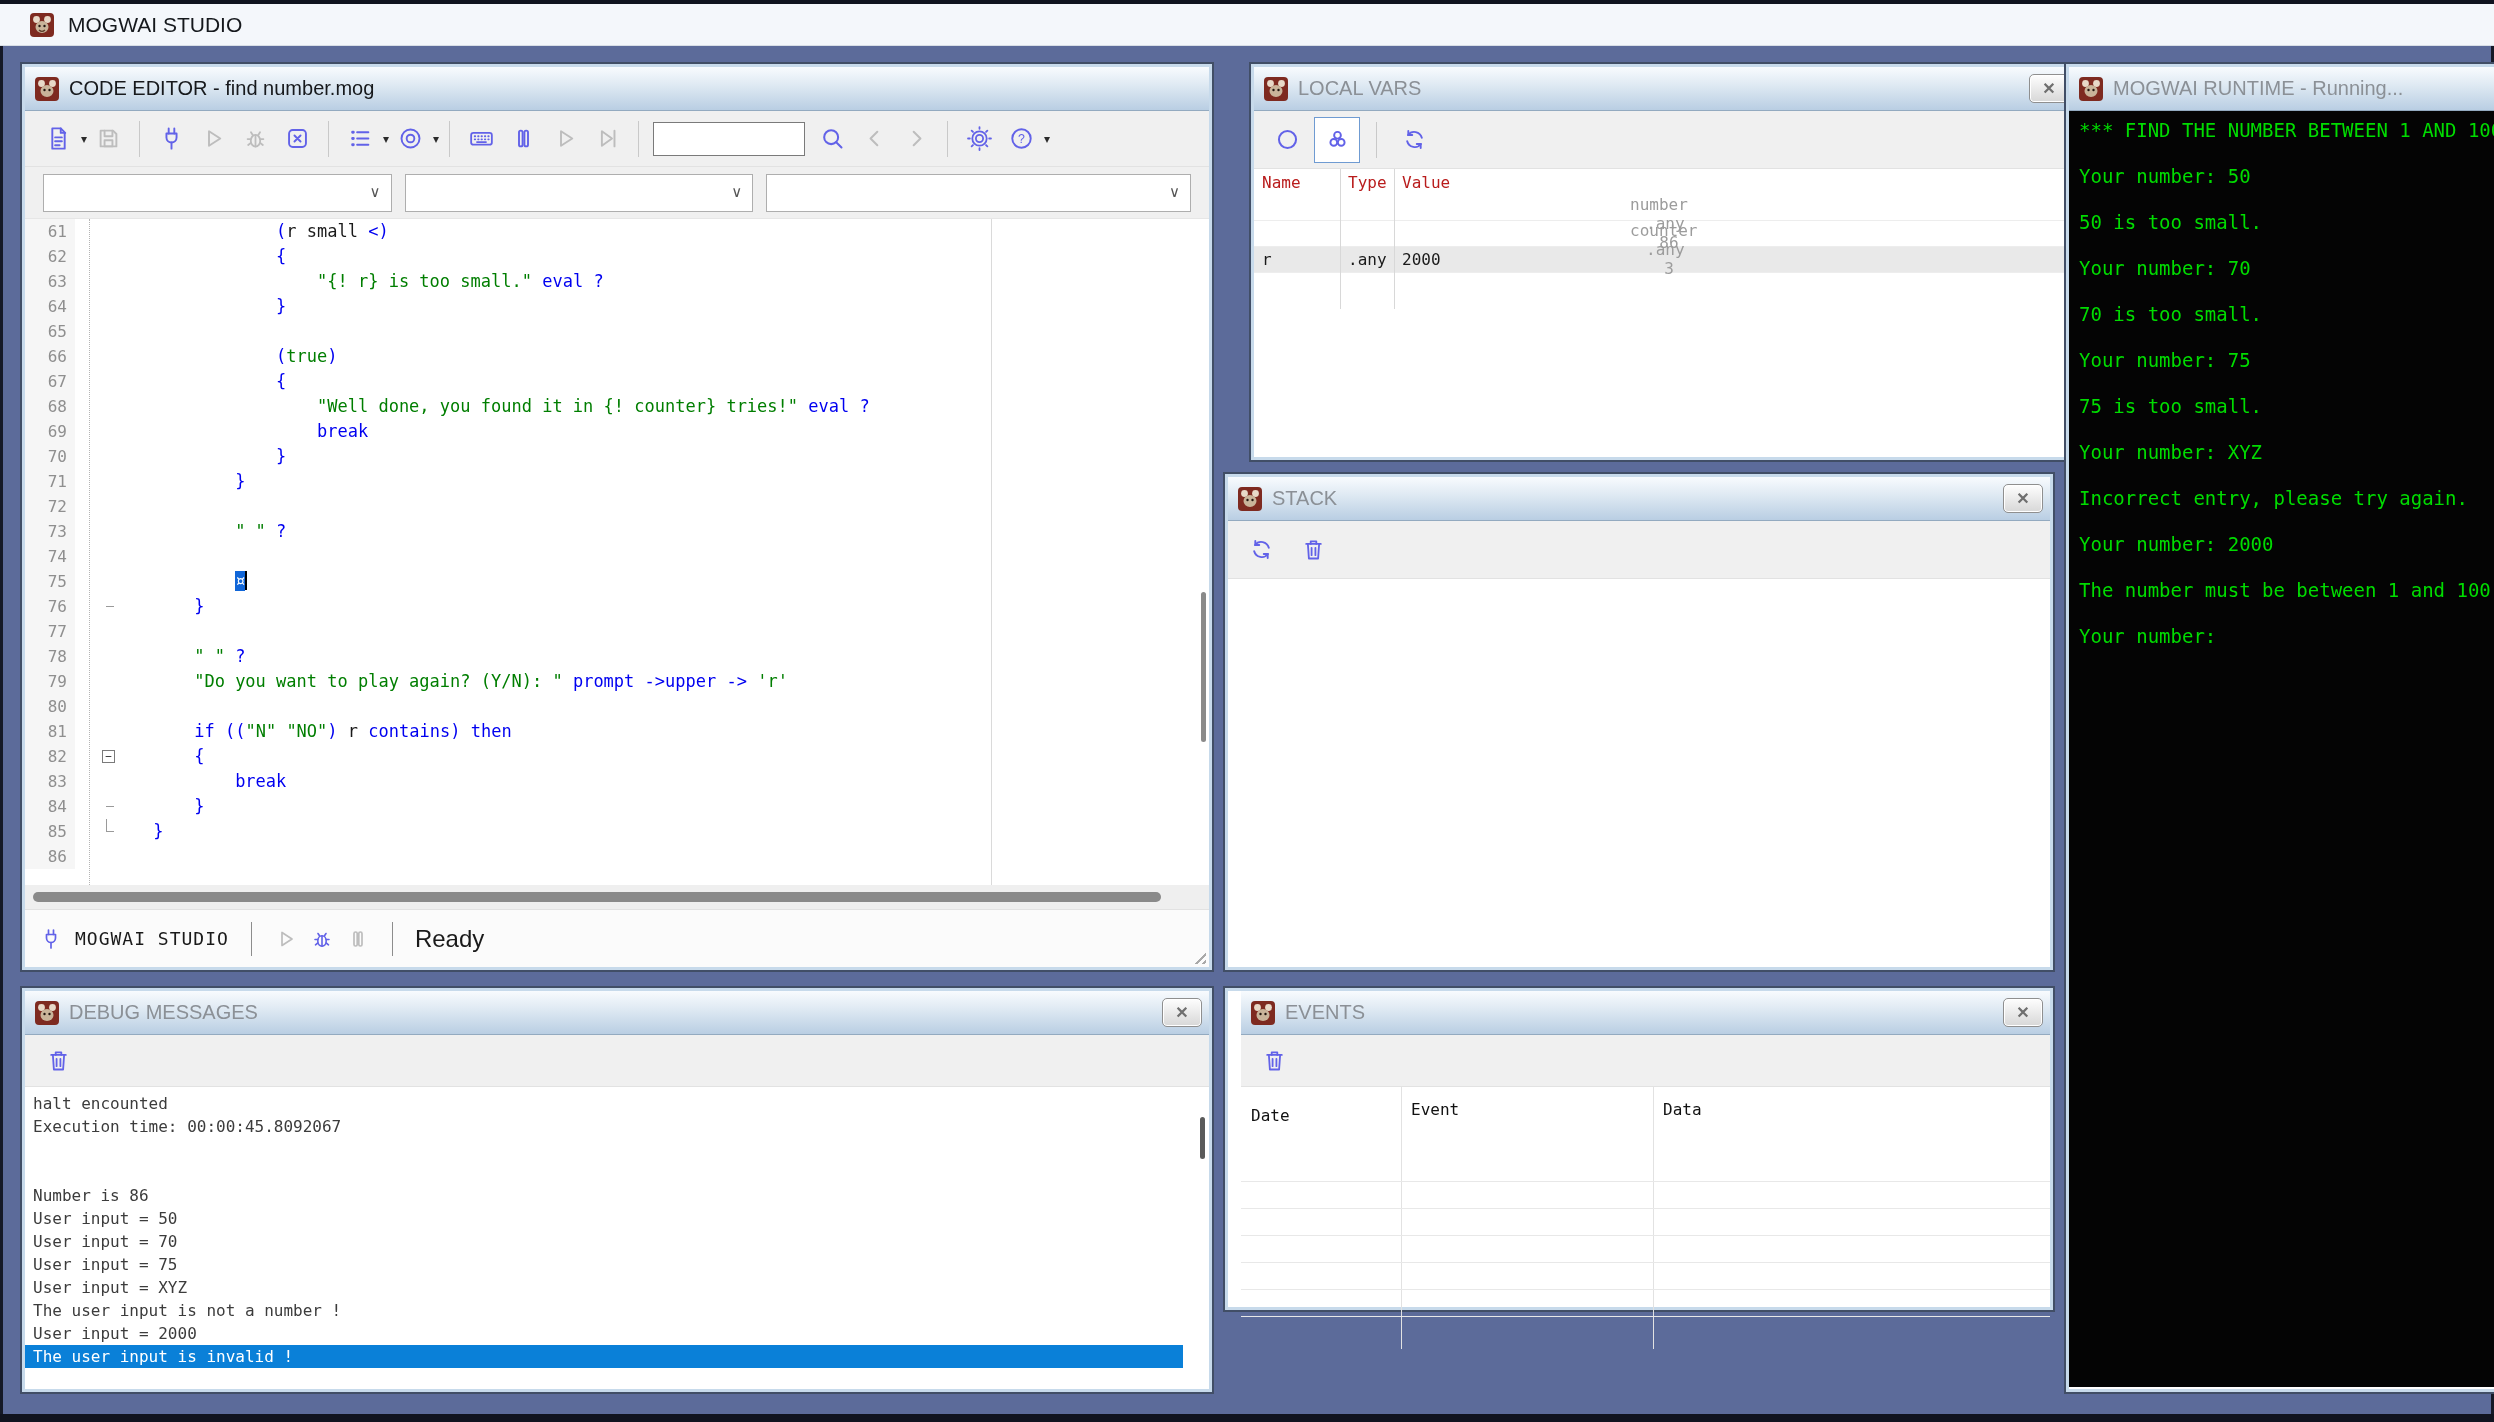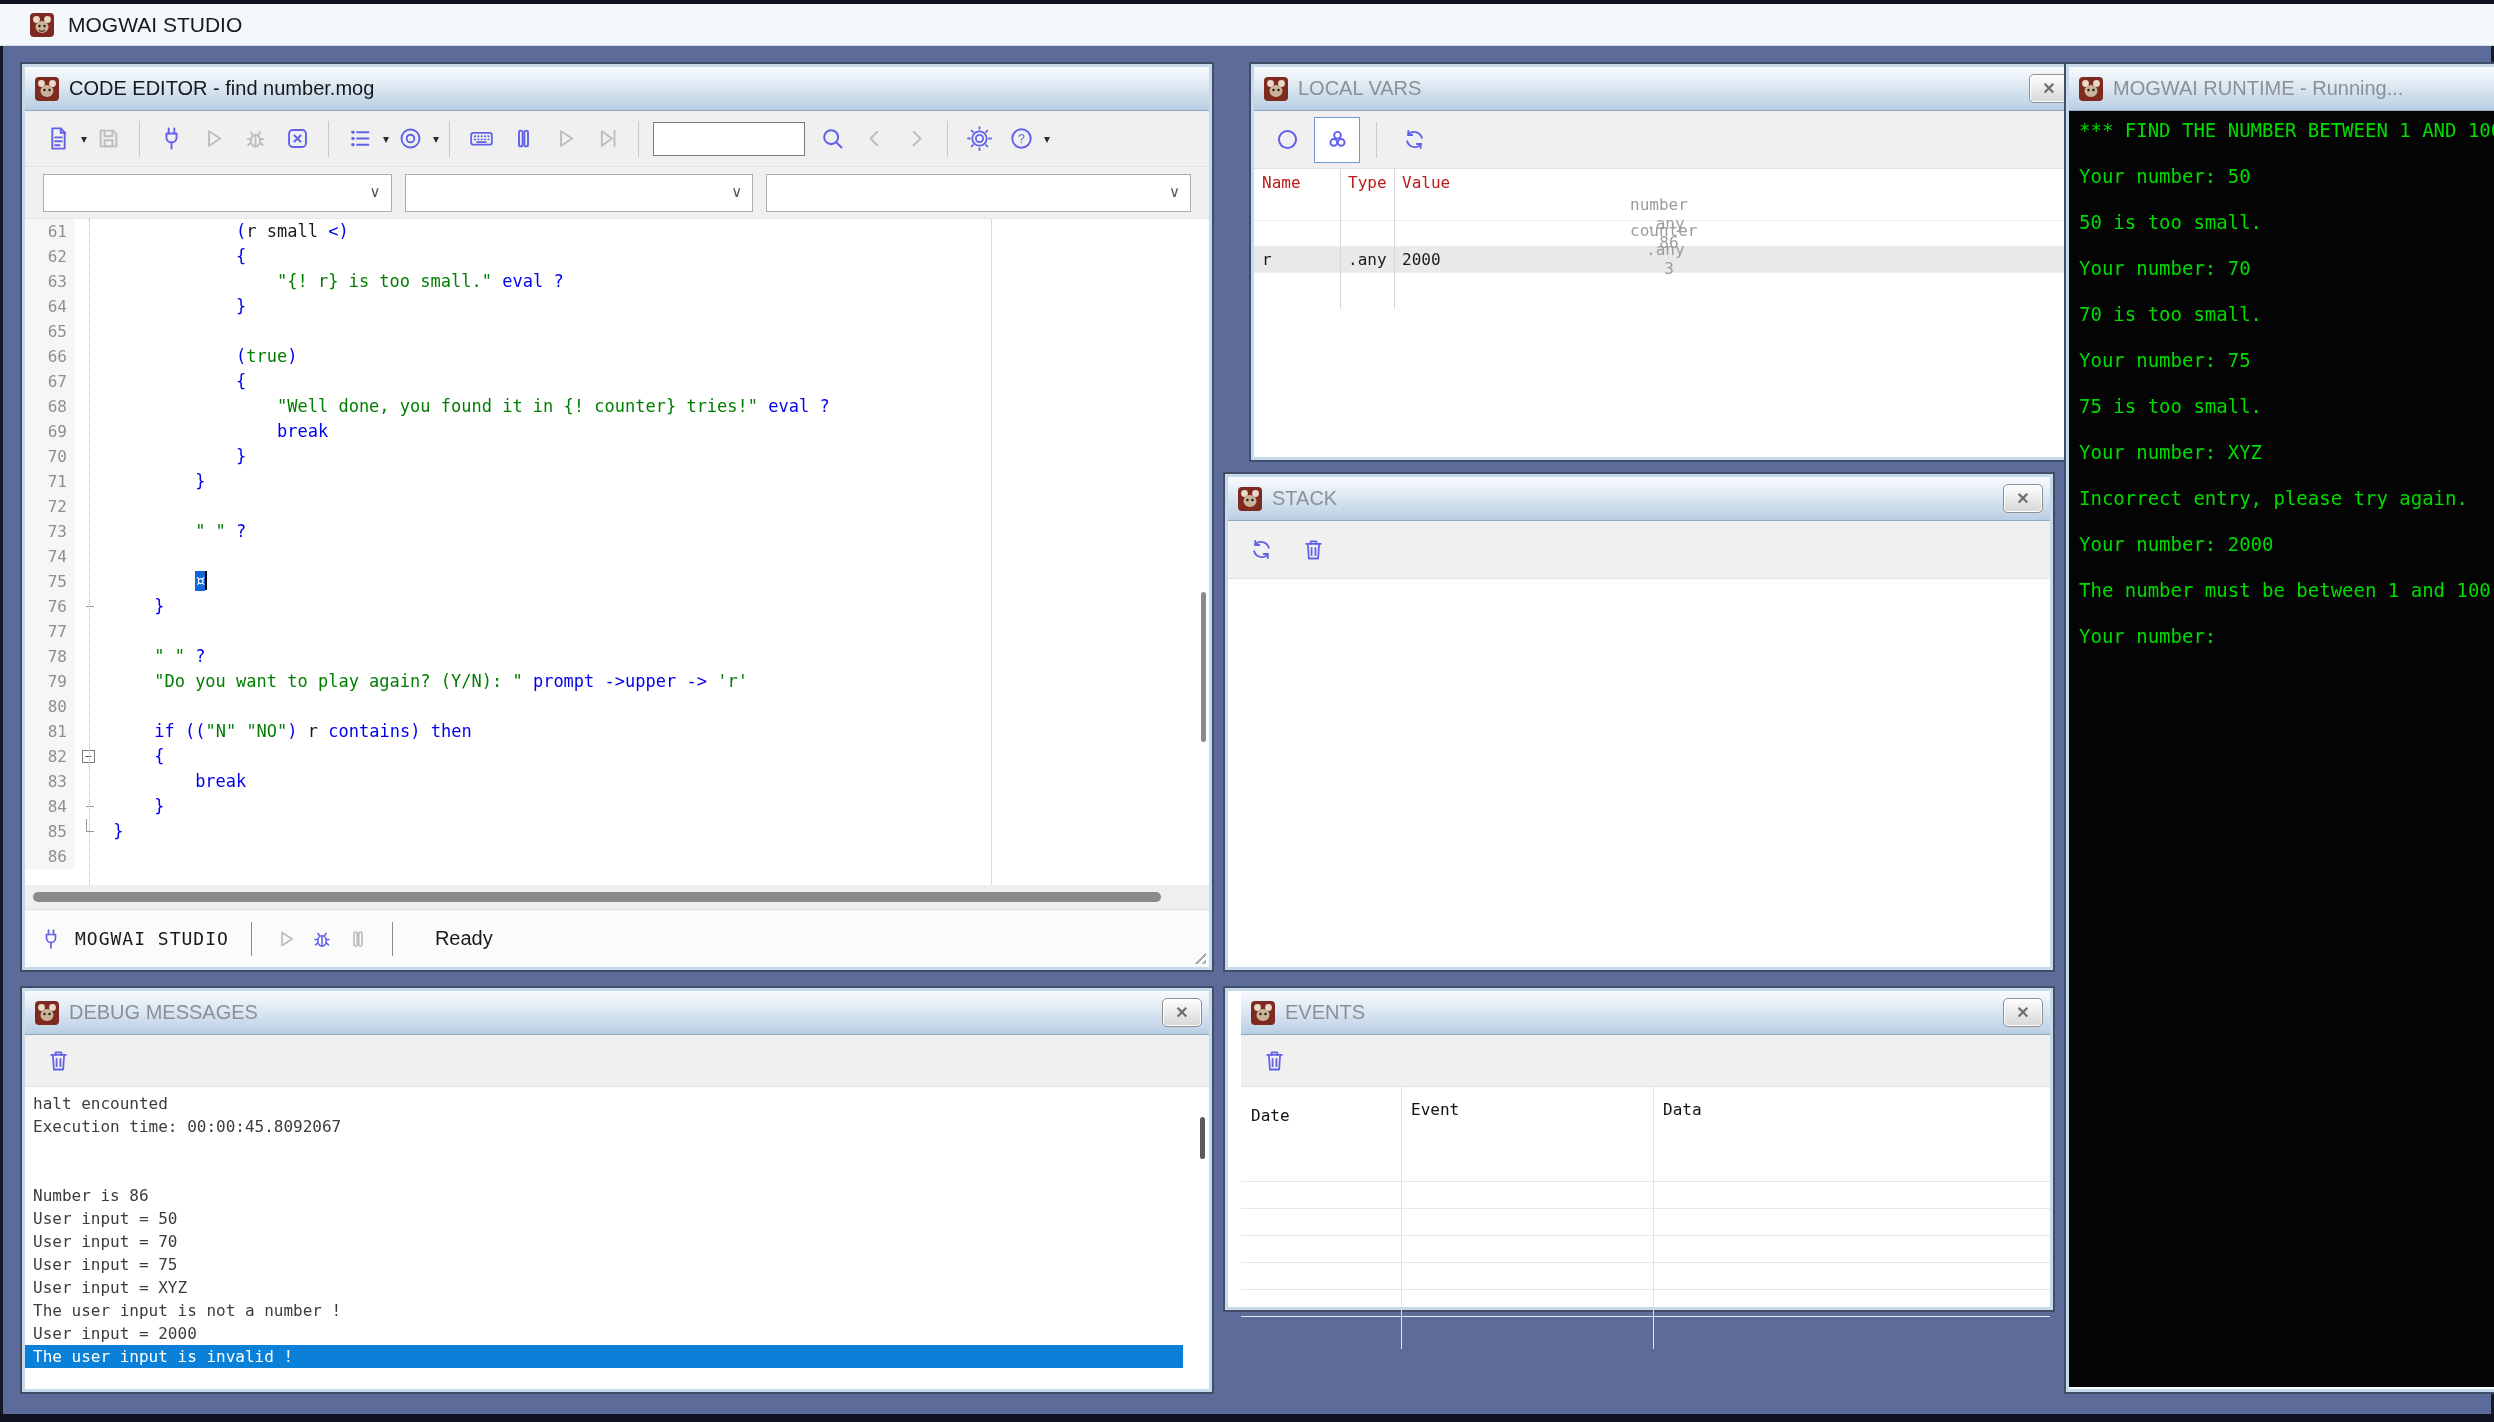--- a/index.html
+++ b/index.html
@@ -45,21 +45,21 @@
   .searchbox { width:152px; height:34px; border:1px solid #7a7a7a; background:#fff;
                font-size:16px; padding:0 6px; outline:none; margin:0 6px 0 4px; }
   .combos { height:52px; background:#f0f0f0; display:flex; align-items:center; gap:13px; padding:0 18px;
             border-bottom:1px solid #e6e6e6; }
   .combo { flex:1; height:38px; background:#fff; border:1px solid #aeaeae; position:relative; }
   .combo.wide { flex:1.22; }
   .combo .chv { position:absolute; right:10px; top:8px; color:#555; font-size:15px; }
 
   .codearea { position:relative; height:666px; background:#fff; overflow:hidden;
               font-family:"DejaVu Sans Mono", monospace; font-size:17px; }
-  .crow { display:flex; height:25px; line-height:25px; }
+  .crow { display:flex; height:25px; line-height:25px;gap:20px; }
   .lno { width:50px; flex:none; text-align:right; padding-right:8px; color:#8f8f8f;
          background:#f6f6f6; font-size:16px; }
   .fold { width:28px; flex:none; position:relative; }
   .ctext { white-space:pre; flex:1; color:#1a1a1a; }
   .tk-b { color:#0000f0; } .tk-g { color:#007e00; } .tk-k { color:#1a1a1a; }
   .tk-sel { background:#1166d8; color:#fff; }
   .caretbar { display:inline-block; width:2px; height:19px; background:#000; vertical-align:-3px; }
   .dotline { position:absolute; left:64px; top:0; bottom:0; width:0;
              border-left:1px dotted #b4b4b4; }
   .wrapline { position:absolute; left:966px; top:0; bottom:0; width:1px; background:#dadada; }
@@ -68,21 +68,21 @@
               background:#fff; color:#333; font-size:11px; line-height:11px; text-align:center; }
   .fm-tick { position:absolute; left:11px; top:12px; width:8px; height:1px; background:#9a9a9a; }
   .fm-end { position:absolute; left:11px; top:0; width:8px; height:13px;
             border-left:1px solid #9a9a9a; border-bottom:1px solid #9a9a9a; }
   .hscroll { height:24px; background:#efefef; position:relative; }
   .hthumb { position:absolute; left:8px; top:7px; width:1128px; height:10px; background:#8a8a8a; border-radius:5px; }
   .statusbar { height:58px; background:#fbfbfb; border-top:1px solid #e2e2e2; display:flex;
                align-items:center; padding:0 14px; gap:12px; position:relative; }
   .statusbar .sbtext { font-family:"DejaVu Sans Mono", monospace; font-size:18px; color:#1a1a1a; letter-spacing:1px; }
   .statusbar .ssep { width:1px; height:34px; background:#8d8d8d; margin:0 10px; }
-  .statusbar .ready { font-size:20px; color:#1a1a1a;margin-left:20px; }
+  .statusbar .ready { font-size:24px; color:#1a1a1a; }
 
   
   #localvars { left:1251px; top:64px; width:828px; height:396px; }
   #localvars .toolbar { height:58px; gap:6px; }
   .toolsel { width:46px; height:46px; border:1px solid #6f9bd2; background:#fff;
              display:flex; align-items:center; justify-content:center; }
   .lvtable { position:relative; font-family:"DejaVu Sans Mono", monospace; font-size:16px; height:230px; }
   .lvvline { position:absolute; top:0; width:1px; height:140px; background:#d8d8d8; }
   .lvhead { display:flex; height:26px; align-items:center; color:#b91c1c; }
   .lvrow { display:flex; height:26px; align-items:center; border-bottom:1px solid #ededed; color:#1a1a1a; }

